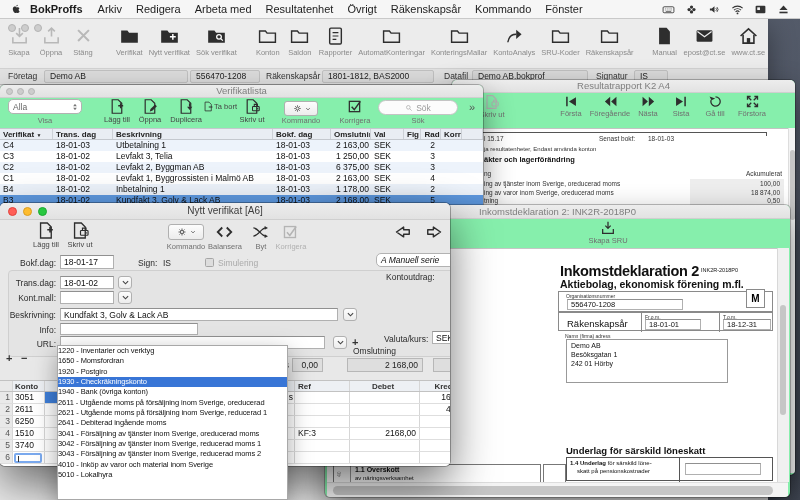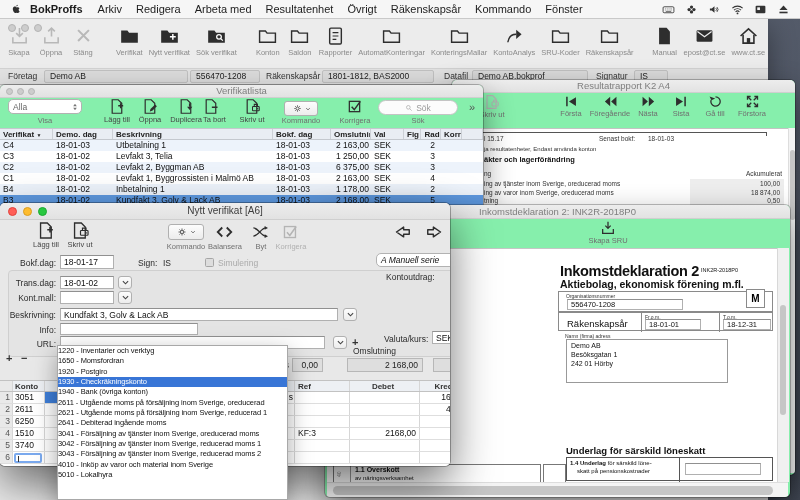--- a/index.html
+++ b/index.html
@@ -482,21 +482,21 @@
   <div class="abs" style="left:166px;top:13px;width:40px;display:flex;flex-direction:column;align-items:center;">
     <span class="ticon" style="width:17px;height:17px;">
         <svg viewBox="0 0 24 24">
           <path d="M4.5 2.5h8.5l5 5V21.5h-13.5z" fill="none" stroke="currentColor" stroke-width="1.7"></path>
           <path d="M16.5 7.5v5" stroke="currentColor" stroke-width="2.1"></path>
           <path d="M12.8 12.5h7.4l-3.7 4.5z" fill="currentColor"></path>
         </svg>
       </span>
     <span class="tlabel" style="color:#444;">Duplicera</span>
   </div>
-  <div class="abs" style="left:203px;top:13px;width:34px;display:flex;flex-direction:column;align-items:flex-start;">
+  <div class="abs" style="left:203px;top:13px;width:34px;display:flex;flex-direction:row;align-items:center;">
     <span class="ticon" style="width:17px;height:17px;">
         <svg viewBox="0 0 24 24">
           <path d="M4.5 2.5h8.5l5 5V21.5h-13.5z" fill="none" stroke="currentColor" stroke-width="1.7"></path>
           <path d="M12.5 13h8" stroke="currentColor" stroke-width="2.2"></path>
         </svg>
       </span>
     <span class="tlabel" style="color:#444;">Ta bort</span>
   </div>
   <div class="abs" style="left:234px;top:13px;width:36px;display:flex;flex-direction:column;align-items:center;">
     <span class="ticon" style="width:17px;height:17px;">
@@ -542,21 +542,21 @@
           <path d="M14.5 14.5l5.5 5.5" stroke="currentColor" stroke-width="1.8"></path>
         </svg>
       </span>
     <span style="font-size:8.5px;color:#9a9a9a;">Sök</span>
   </div>
   <div class="tlabel abs" style="left:378px;top:31px;width:80px;">Sök</div>
   <div class="abs" style="left:469px;top:16px;font-size:11px;color:#555;">»</div>
 
   <div class="vlhead">
     <span class="cw1"><span>Verifikat</span> <span style="font-size:5px;">▼</span></span>
-    <span class="cw2">Demo. dag</span>
+    <span class="cw2">Trans. dag</span>
     <span class="cw3">Beskrivning</span>
     <span class="cw4">Bokf. dag</span>
     <span class="cw5">Omslutning</span>
     <span class="cw6">Val</span>
     <span class="cw7">Fig</span>
     <span class="cw8">Rad</span>
     <span class="cw9">Korr</span>
     <span class="cwx"></span>
   </div>
   <div class="abs" style="left:0;top:55px;width:483px;height:71px;background:#fff;">

